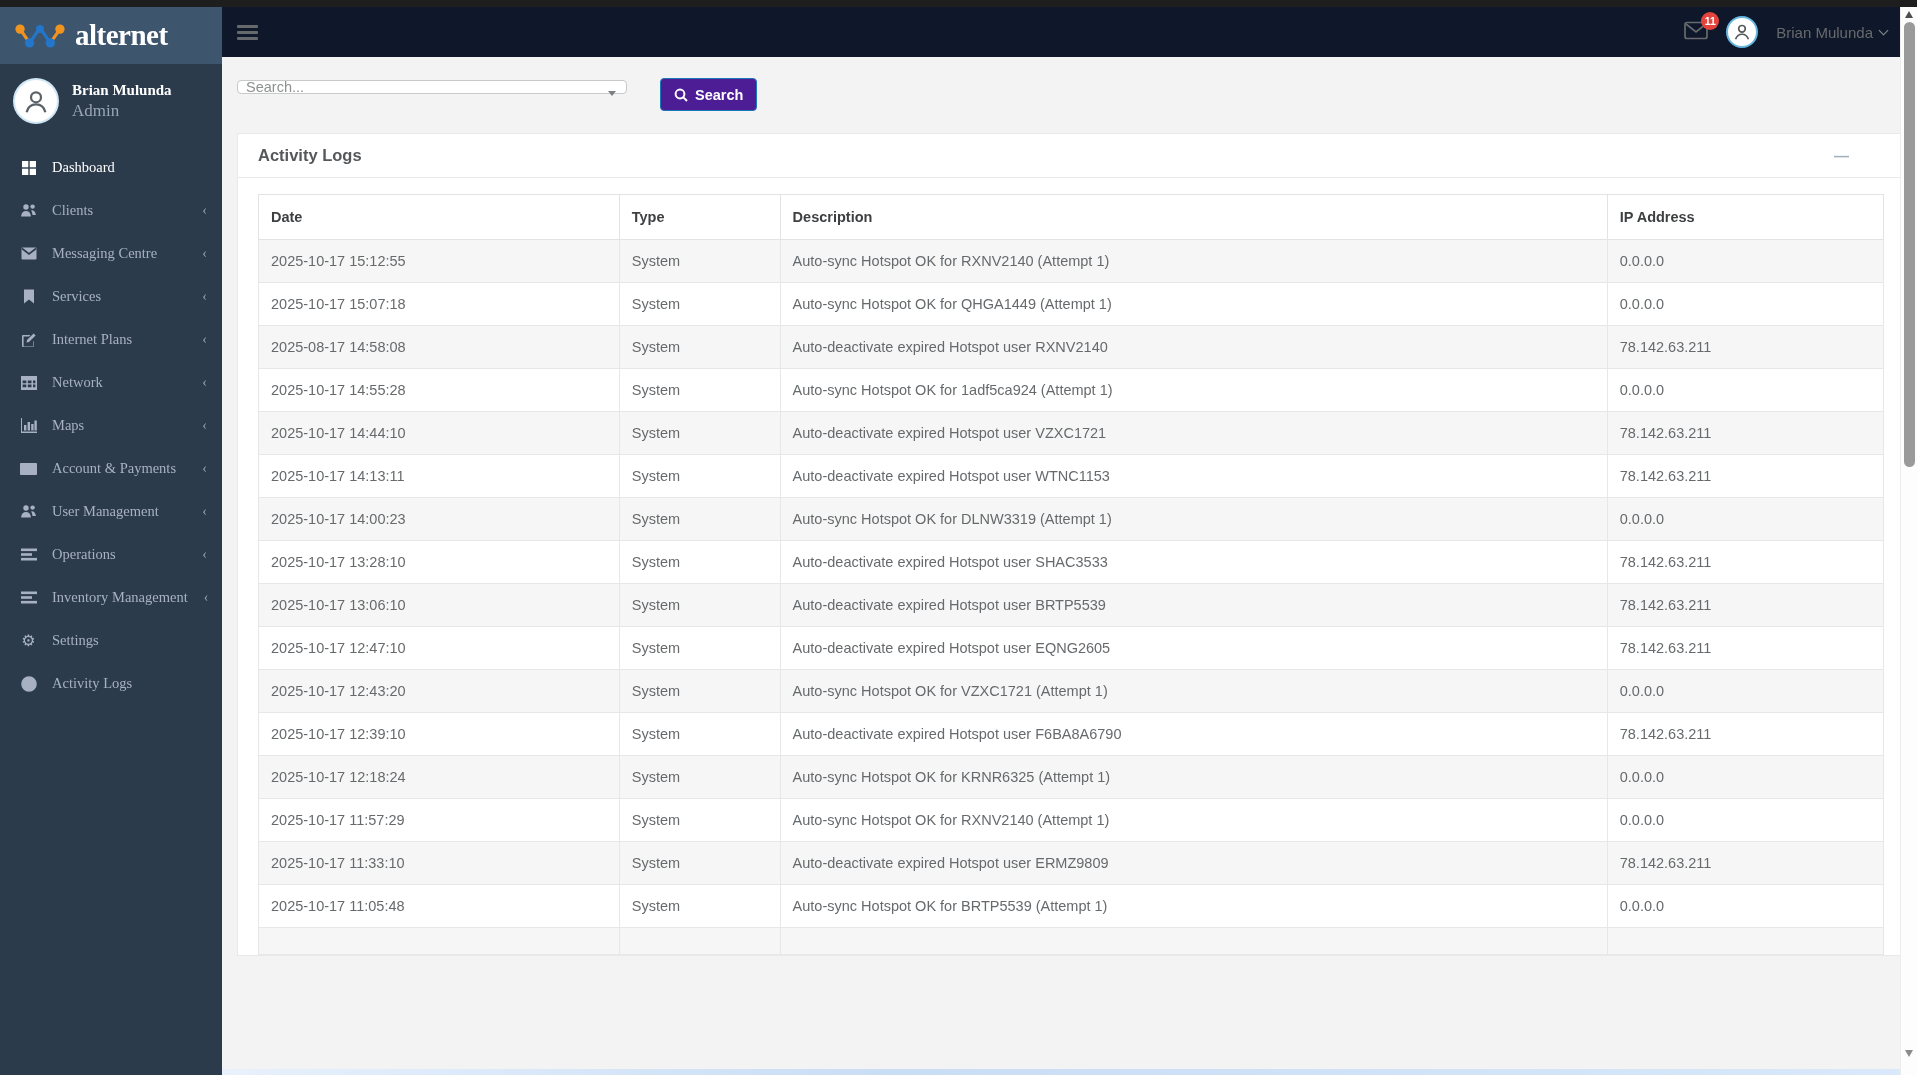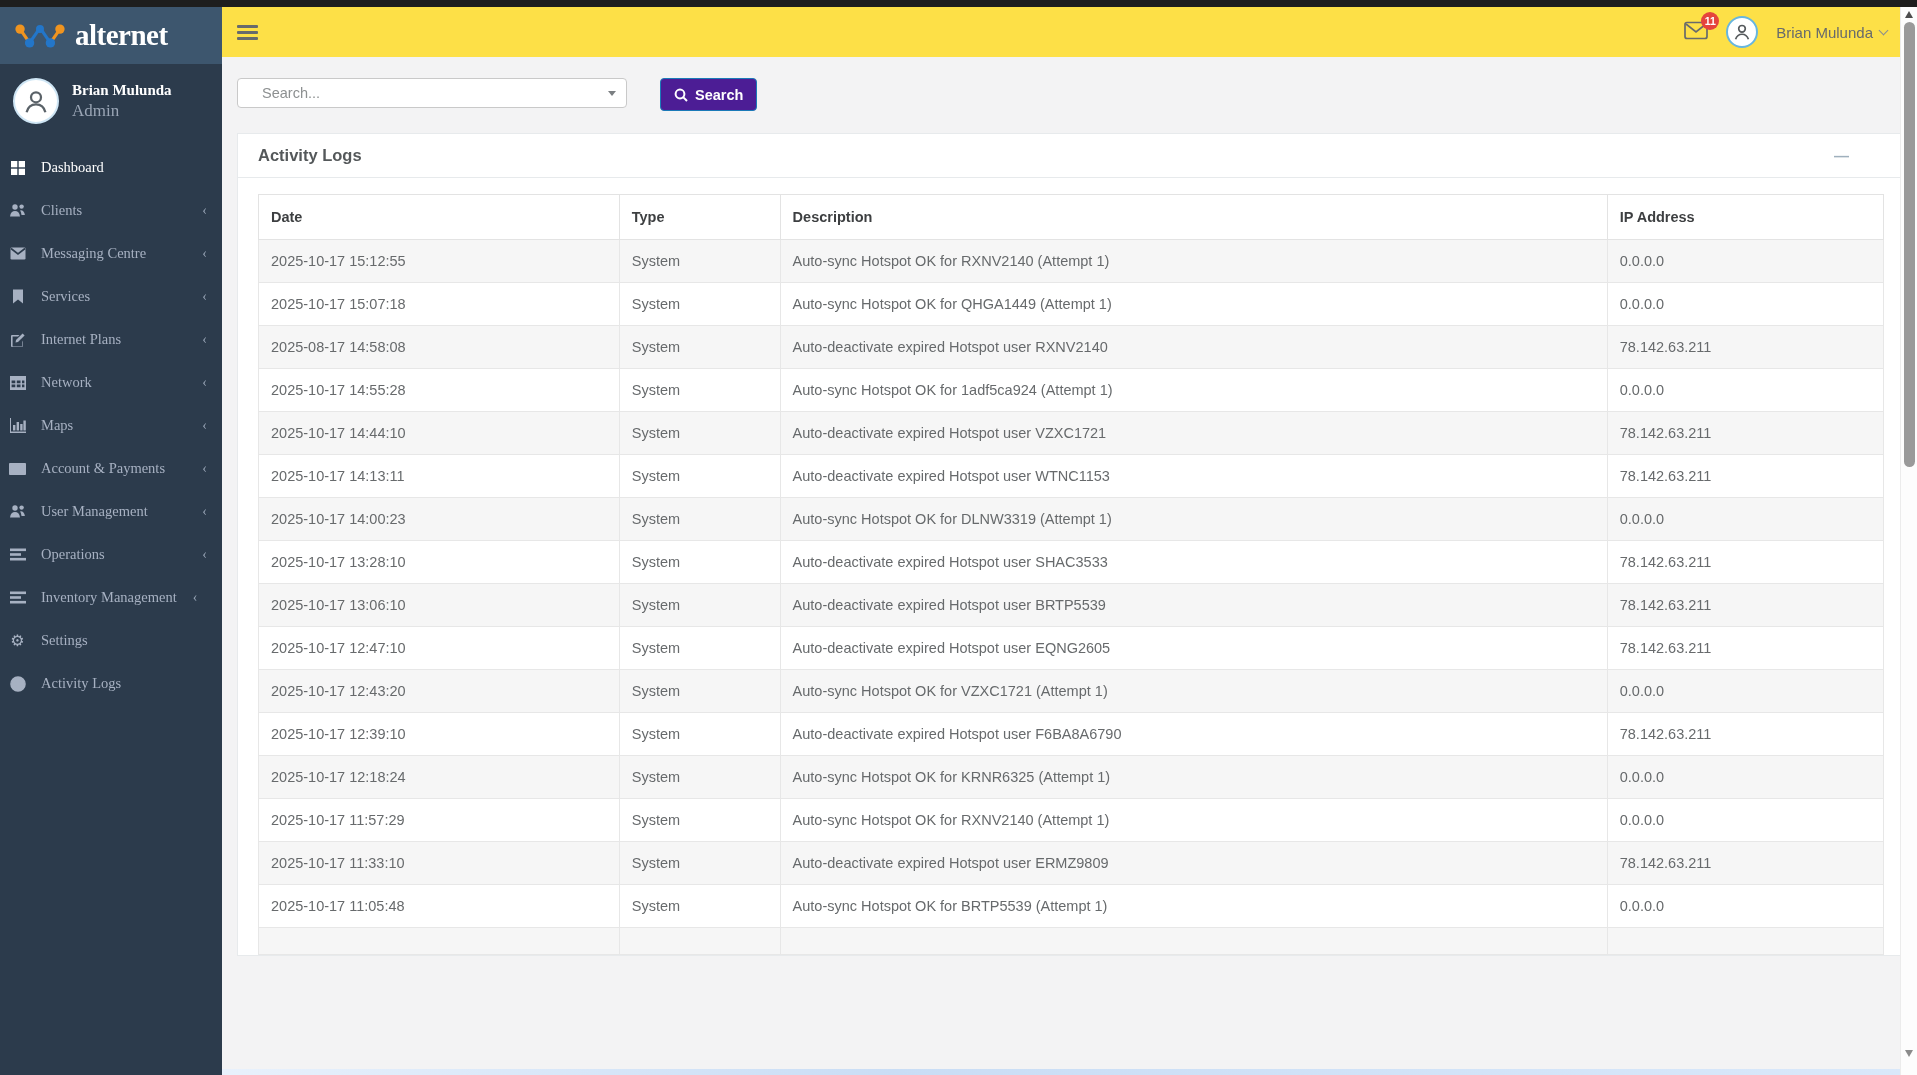--- a/index.html
+++ b/index.html
@@ -18,51 +18,51 @@
   .logo-band { height:57px; background:#3d566e; display:flex; align-items:center; padding-left:14px; gap:9px; }
   .logo-text { color:#fff; font-size:29px; font-weight:700; letter-spacing:-0.5px; }
   .profile { display:flex; align-items:center; gap:13px; padding:14px 12px 16px 13px; }
   .avatar-big { width:46px; height:46px; border-radius:50%; background:#fff; border:2px solid #cfe6f5;
                 display:flex; align-items:center; justify-content:center; }
   .profile-name { color:#fff; font-size:15px; font-weight:700; line-height:1.3; }
   .profile-role { color:#9aa5b5; font-size:17px; }
 
   .nav { list-style:none; padding-top:6px; }
   .nav li { position:relative; height:43px; display:flex; align-items:center; gap:14px;
-            padding-left:8px; font-size:14.5px; cursor:pointer; }
+            padding-left:19px; font-size:14.5px; cursor:pointer; }
   .nav li .ic { width:19px; display:flex; justify-content:center; align-items:center; }
   .nav li.active { color:#ffffff; }
   .nav li.active svg * { fill:#ffffff; }
   .nav svg * { fill:#a7b1c2; }
   .glyph-ic { font-size:16px; color:#a7b1c2; line-height:1; }
   .chev { position:absolute; right:15px; font-size:14px; color:#93a0b1; }
   .chev.tight { position:static; margin-left:2px; }
 
   
   .main { flex:1; display:flex; flex-direction:column; padding-top:7px; }
-  .header { height:50px; background:#fde047; display:flex; align-items:center; padding:0 30px 0 15px; }
+  .header { height:50px; background:#0f172a; display:flex; align-items:center; padding:0 30px 0 15px; }
   .hamburger { width:21px; height:15px; display:flex; flex-direction:column; justify-content:space-between; cursor:pointer; }
   .hamburger span { height:3px; background:#676a6c; border-radius:1px; }
   .header-right { margin-left:auto; display:flex; align-items:center; gap:18px; }
   .mail-wrap { position:relative; cursor:pointer; }
   .badge { position:absolute; top:-9px; right:-11px; background:#e5443d; color:#fff; font-size:10.5px;
            font-weight:700; border-radius:50%; width:18px; height:18px; display:flex;
            align-items:center; justify-content:center; }
   .avatar-small { width:32px; height:32px; border-radius:50%; border:2px solid #67b6df; background:#fff;
                   display:flex; align-items:center; justify-content:center; cursor:pointer; }
   .user-name { color:#676a6c; font-size:15px; display:flex; align-items:center; gap:7px; cursor:pointer; }
   .caret-down { width:7px; height:7px; border-right:1.6px solid #8a8d8f; border-bottom:1.6px solid #8a8d8f;
                 transform:rotate(45deg); margin-top:-4px; }
 
   
   .content { flex:1; background:#f3f3f4; padding:21px 12px 0 15px; overflow:hidden; }
   .search-row { display:flex; align-items:flex-start; gap:33px; margin-bottom:22px; }
   .search-wrap { position:relative; width:390px; }
-  .search-input { width:100%; height:30px; border:1px solid #c9c9c9; border-radius:4px; background:#fff;
-                  padding:0 30px 0 24px; font-size:14.5px; color:#555; outline:none;
+  .search-input { width:100%; height:14px; border:1px solid #c9c9c9; border-radius:4px; background:#fff;
+                  padding:0 30px 0 8px; font-size:14.5px; color:#555; outline:none;
                   font-family:"Liberation Sans","DejaVu Sans",sans-serif; }
   .search-input::placeholder { color:#8d9091; }
   .select-caret { position:absolute; right:11px; top:13px; width:0; height:0;
                   border-left:4.5px solid transparent; border-right:4.5px solid transparent;
                   border-top:5px solid #7b7f82; }
   .search-btn { height:33px; background:#4c1d95; border:1px solid #1a7ab8; color:#fff; border-radius:4px;
                 font-size:14.5px; font-weight:700; padding:0 13px; display:flex; align-items:center; gap:7px;
                 cursor:pointer; font-family:"Liberation Sans","DejaVu Sans",sans-serif; }
 
   .panel { background:#fff; border:1px solid #e7eaec; }

